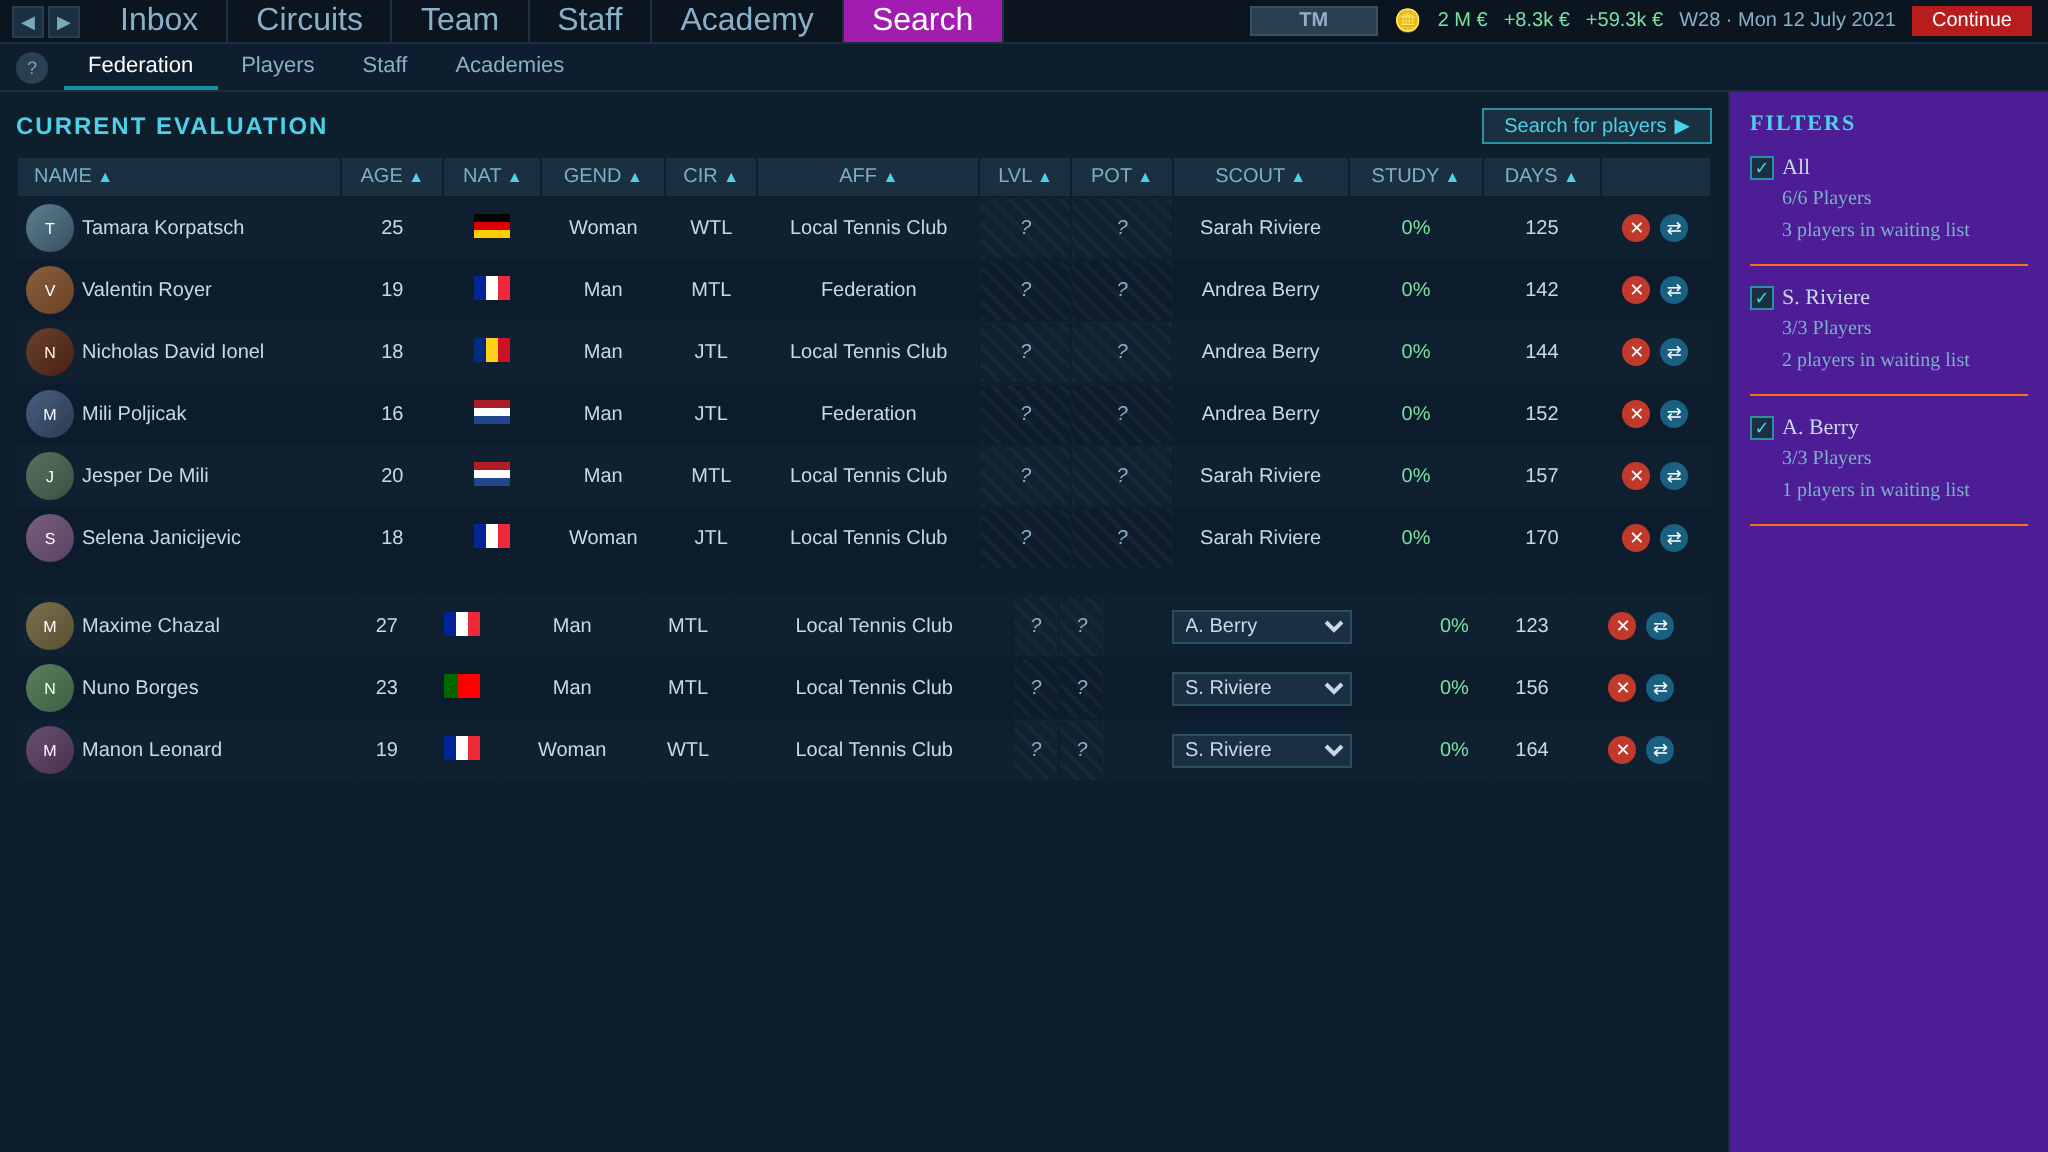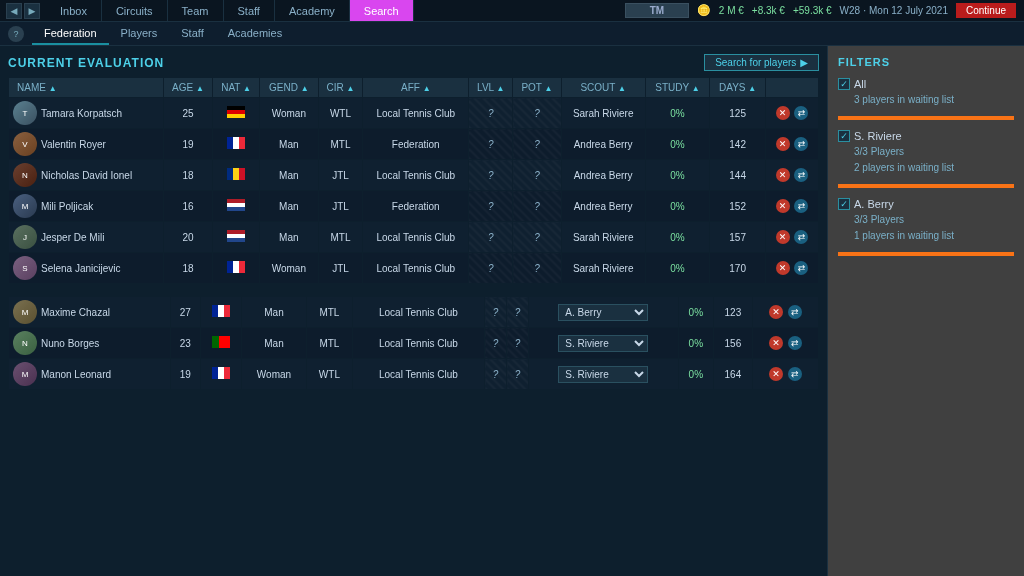--- a/index.html
+++ b/index.html
@@ -45,24 +45,24 @@
       height: 100%;
     }
     .nav-tab {
       padding: 0 14px;
       height: 100%;
       display: flex;
       align-items: center;
       color: #8ab0c8;
       border-right: 1px solid #1a3040;
       cursor: pointer;
-      font-size: 11px;
+      font-size: 16px;
     }
     .nav-tab.active {
-      background: #d946ef;
+      background: #a21caf;
       color: #fff;
     }
     .nav-right {
       margin-left: auto;
       display: flex;
       align-items: center;
       gap: 8px;
       padding-right: 8px;
     }
     .tm-badge {
@@ -273,36 +273,37 @@
       border: 1px solid #2a5060;
       color: #c8d8e8;
       font-size: 10px;
       padding: 1px 2px;
       cursor: pointer;
       width: 90px;
     }
 
     
     .right-panel {
-      width: 197px;
-      background: #404040;
+      width: 160px;
+      background: #4c1d95;
       border-left: 1px solid #1a3040;
       padding: 10px;
+      font-family: Liberation Serif, serif;
     }
     .filters-title {
       color: #4dd0e8;
       font-size: 11px;
       font-weight: bold;
       text-transform: uppercase;
       letter-spacing: 1px;
       margin-bottom: 10px;
     }
     .filter-group {
       margin-bottom: 10px;
-      border-bottom: 4px solid #f97316;
+      border-bottom: 1px solid #f97316;
       padding-bottom: 8px;
     }
     .filter-row {
       display: flex;
       align-items: center;
       gap: 4px;
       margin-bottom: 2px;
     }
     .filter-checkbox {
       width: 12px;
@@ -661,20 +662,21 @@
   </div>
 
   <div class="right-panel">
     <div class="filters-title">FILTERS</div>
     <div id="filters-container">
         <div class="filter-group">
     <div class="filter-row">
       <div class="filter-checkbox checked"></div>
       <span class="filter-label">All</span>
     </div>
+    <div class="filter-sub">6/6 Players</div>
     <div class="filter-sub">3 players in waiting list</div>
   </div>
         <div class="filter-group">
     <div class="filter-row">
       <div class="filter-checkbox checked"></div>
       <span class="filter-label">S. Riviere</span>
     </div>
     <div class="filter-sub">3/3 Players</div>
     <div class="filter-sub">2 players in waiting list</div>
   </div>

